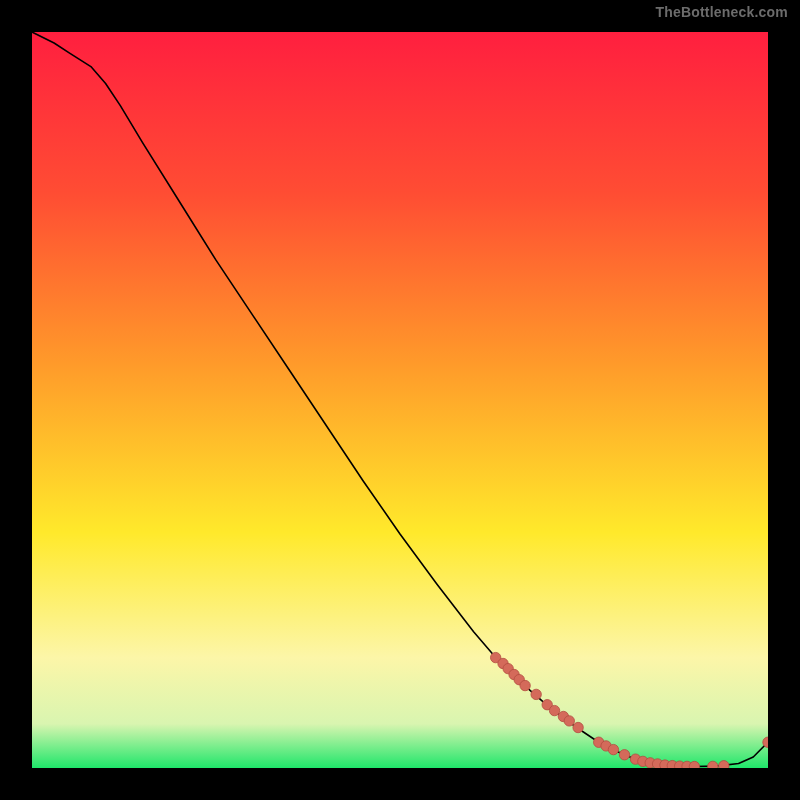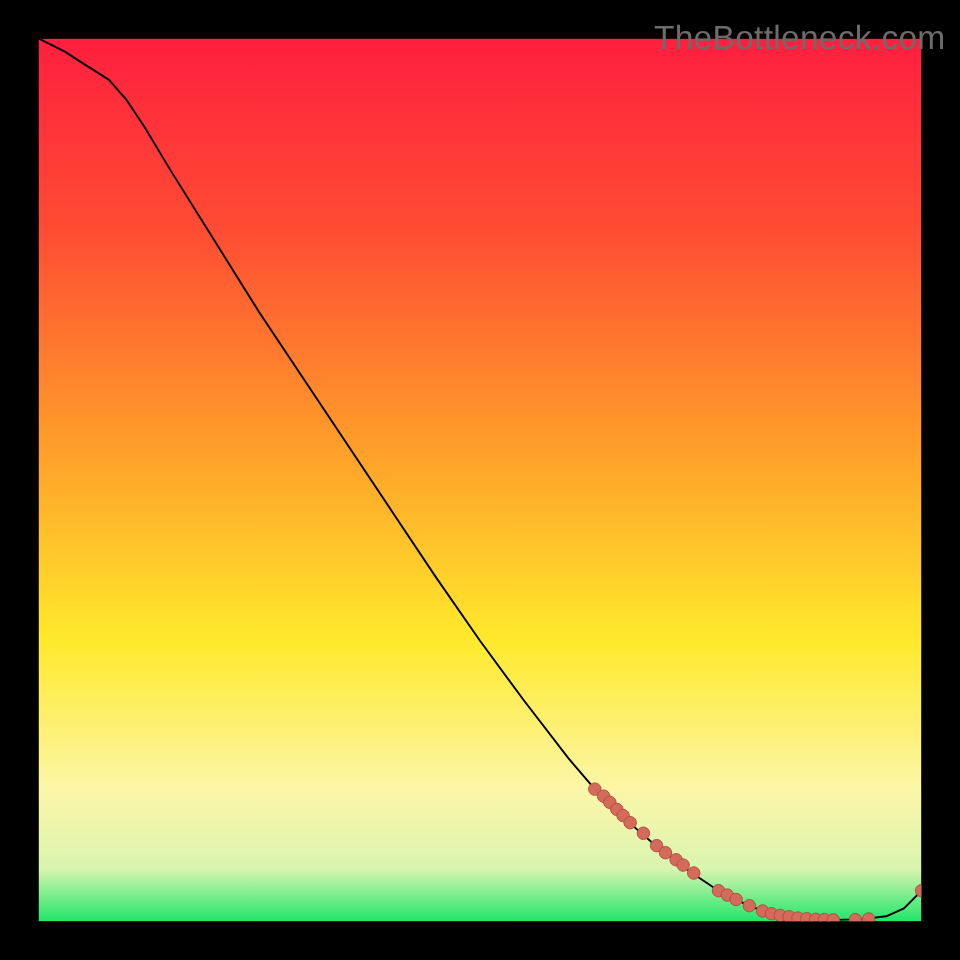--- a/index.html
+++ b/index.html
@@ -12,25 +12,25 @@
     font-family: Arial, Helvetica, sans-serif;
   }
   .stage {
     position: relative;
     width: 800px;
     height: 800px;
     background: #000;
   }
   .watermark {
     position: absolute;
-    top: 16px;
+    top: 4px;
     right: 12px;
     color: #6c6c6c;
-    font-size: 28px;
-    font-weight: 400;
+    font-size: 14px;
+    font-weight: 700;
     letter-spacing: 0.2px;
     z-index: 10;
   }
   .plot {
     position: absolute;
     left: 32px;
     top: 32px;
     width: 736px;
     height: 736px;
     overflow: hidden;

